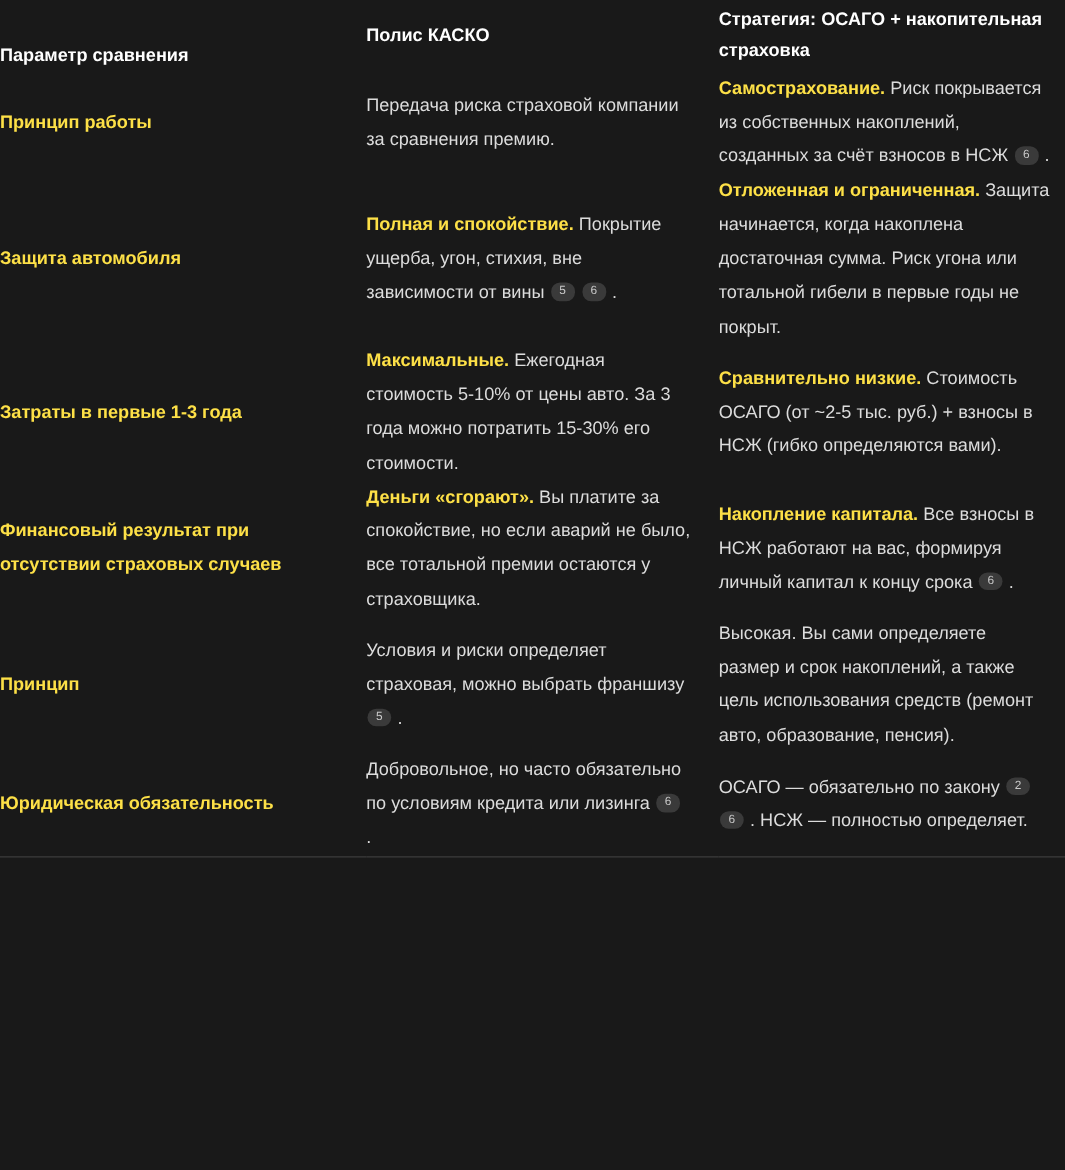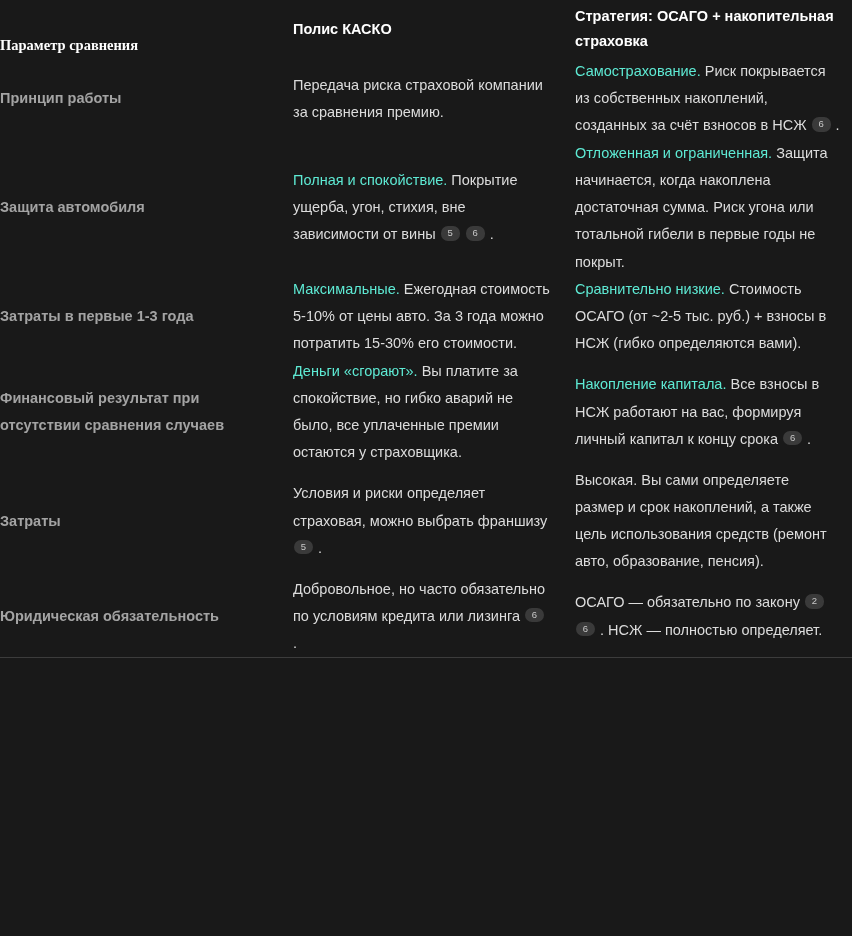--- a/index.html
+++ b/index.html
@@ -37,50 +37,50 @@
   
   thead th {
     padding: 13px 14px 14px 13px;
     font-size: 14.5px;
     line-height: 1.72;
     font-weight: 700;
     color: #ffffff;
     border-bottom: 1px solid #4a4a4a;
     vertical-align: top;
   }
-  thead th.col-param { padding-top: 33px; font-family: Liberation Serif, serif; }
+  thead th.col-param { padding-top: 33px; }
   thead th.col-kasko { padding-left: 0; margin-left: 20px; }
   thead th.col-strategy { padding-left: 0; padding-right: 12px; margin-top: 33px; }
 
   tbody td {
     padding: 16px 14px 16px 13px;
     font-size: 14.5px;
     line-height: 1.88;
     border-bottom: 1px solid #3c3c3c;
     color: #dcdcdc;
   }
   tbody tr:last-child td { border-bottom: 1px solid #3c3c3c; }
 
   td.cell-param {
     font-weight: 700;
-    color: #a3a3a3;
+    color: #fde047;
     padding-right: 18px;
   }
   td.cell-kasko {
     padding-left: 0;
     padding-right: 22px;
   }
   td.cell-strategy {
     padding-left: 0;
     padding-right: 12px;
   }
 
   .lead {
-    font-weight: 400;
-    color: #5eead4;
+    font-weight: 700;
+    color: #fde047;
   }
 
   .cite {
     display: inline-block;
     min-width: 9px;
     padding: 1px 5px 2px 5px;
     margin: 0 1px;
     border-radius: 7px;
     background: #3a3a3a;
     color: #c9c9c9;
@@ -118,26 +118,26 @@
         <td class="cell-param">Защита автомобиля</td>
         <td class="cell-kasko"><span class="lead">Полная и спокойствие.</span><span> Покрытие ущерба, угон, стихия, вне зависимости от вины</span> <span class="cite">5</span> <span class="cite">6</span><span> .</span></td>
         <td class="cell-strategy"><span class="lead">Отложенная и ограниченная.</span><span> Защита начинается, когда накоплена достаточная сумма. Риск угона или тотальной гибели в первые годы не покрыт.</span></td>
       </tr>
       <tr>
         <td class="cell-param">Затраты в первые 1-3 года</td>
         <td class="cell-kasko"><span class="lead">Максимальные.</span><span> Ежегодная стоимость 5-10% от цены авто. За 3 года можно потратить 15-30% его стоимости.</span></td>
         <td class="cell-strategy"><span class="lead">Сравнительно низкие.</span><span> Стоимость ОСАГО (от ~2-5 тыс. руб.) + взносы в НСЖ (гибко определяются вами).</span></td>
       </tr>
       <tr>
-        <td class="cell-param">Финансовый результат при отсутствии сравнения случаев</td>
-        <td class="cell-kasko"><span class="lead">Деньги «сгорают».</span><span> Вы платите за спокойствие, но гибко аварий не было, все уплаченные премии остаются у страховщика.</span></td>
+        <td class="cell-param">Финансовый результат при отсутствии страховых случаев</td>
+        <td class="cell-kasko"><span class="lead">Деньги «сгорают».</span><span> Вы платите за спокойствие, но если аварий не было, все тотальной премии остаются у страховщика.</span></td>
         <td class="cell-strategy"><span class="lead">Накопление капитала.</span><span> Все взносы в НСЖ работают на вас, формируя личный капитал к концу срока</span> <span class="cite">6</span><span> .</span></td>
       </tr>
       <tr>
-        <td class="cell-param">Затраты</td>
+        <td class="cell-param">Принцип</td>
         <td class="cell-kasko"><span>Условия и риски определяет страховая, можно выбрать франшизу</span> <span class="cite">5</span><span> .</span></td>
         <td class="cell-strategy"><span>Высокая. Вы сами определяете размер и срок накоплений, а также цель использования средств (ремонт авто, образование, пенсия).</span></td>
       </tr>
       <tr>
         <td class="cell-param">Юридическая обязательность</td>
         <td class="cell-kasko"><span>Добровольное, но часто обязательно по условиям кредита или лизинга</span> <span class="cite">6</span><span> .</span></td>
         <td class="cell-strategy"><span>ОСАГО — обязательно по закону</span> <span class="cite">2</span> <span class="cite">6</span><span> . НСЖ — полностью определяет.</span></td>
       </tr>
     </tbody>
 </table>

